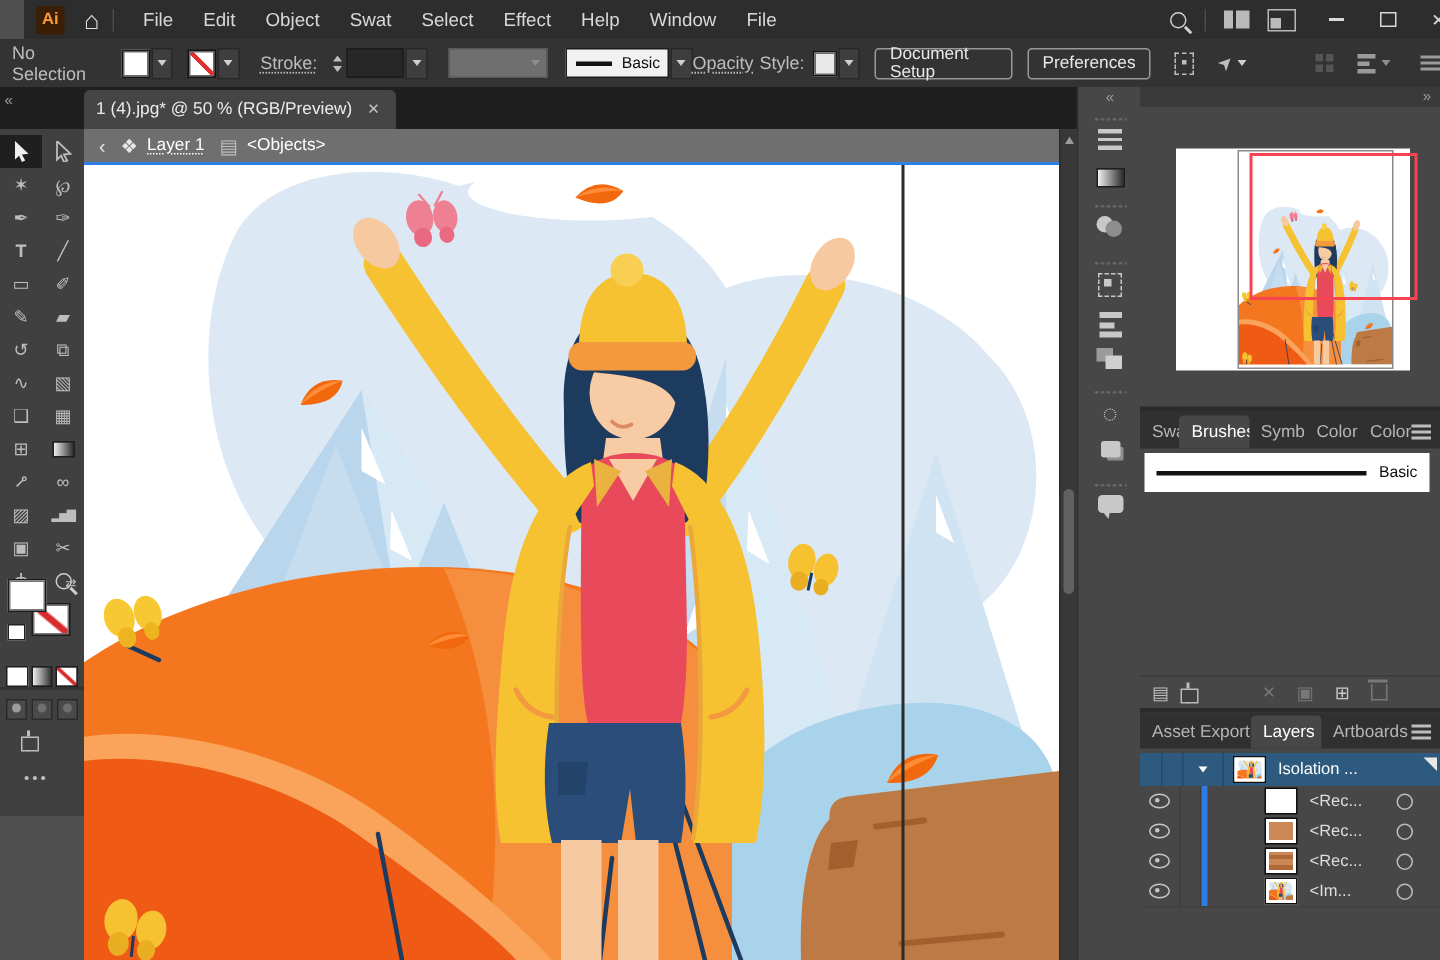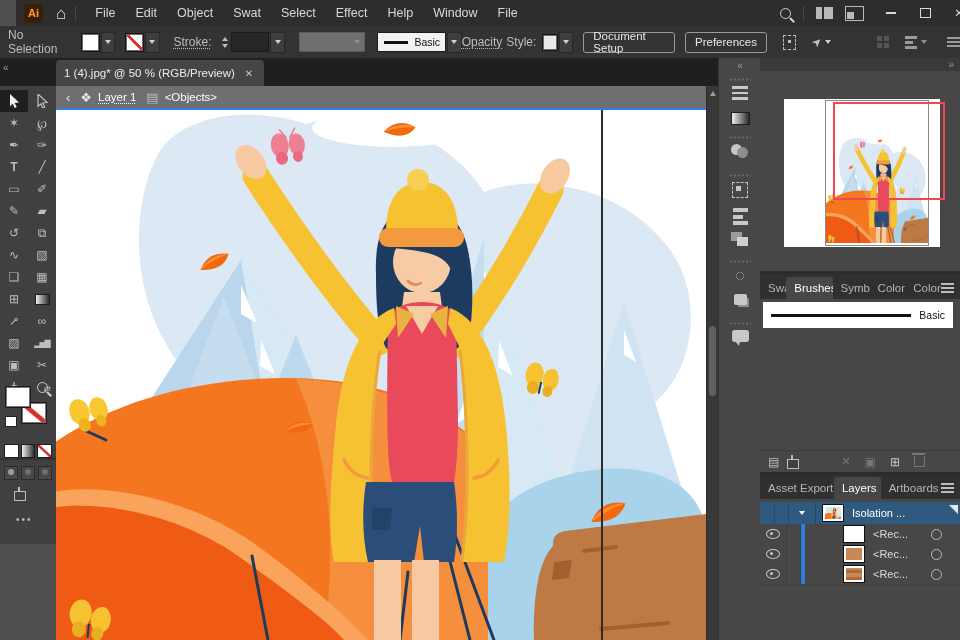--- a/index.html
+++ b/index.html
@@ -621,16 +621,30 @@
             <span class="eye"></span>
           </span>
         <span class="cell" style="width:13px"></span>
         <span class="bluebar"></span>
         <span class="lthumb">
             <span style="flex:1;background:repeating-linear-gradient(#cc8757 0 4px,#b06a3a 4px 7px)"></span>
           </span>
         <span class="lname">&lt;Rec...</span>
         <span class="tgt"></span>
       </div>
+      <div class="lrow" style="top:109px">
+        <span class="cell" style="width:26px">
+            <span class="eye"></span>
+          </span>
+        <span class="cell" style="width:13px"></span>
+        <span class="bluebar"></span>
+        <span class="lthumb">
+          <svg width="18" height="14" viewBox="0 0 650 530" preserveAspectRatio="none">
+              <use href="#artref"></use>
+            </svg>
+        </span>
+        <span class="lname">&lt;Im...</span>
+        <span class="tgt"></span>
+      </div>
     </div>
   </div>
 
 </div>
 
 </body></html>

